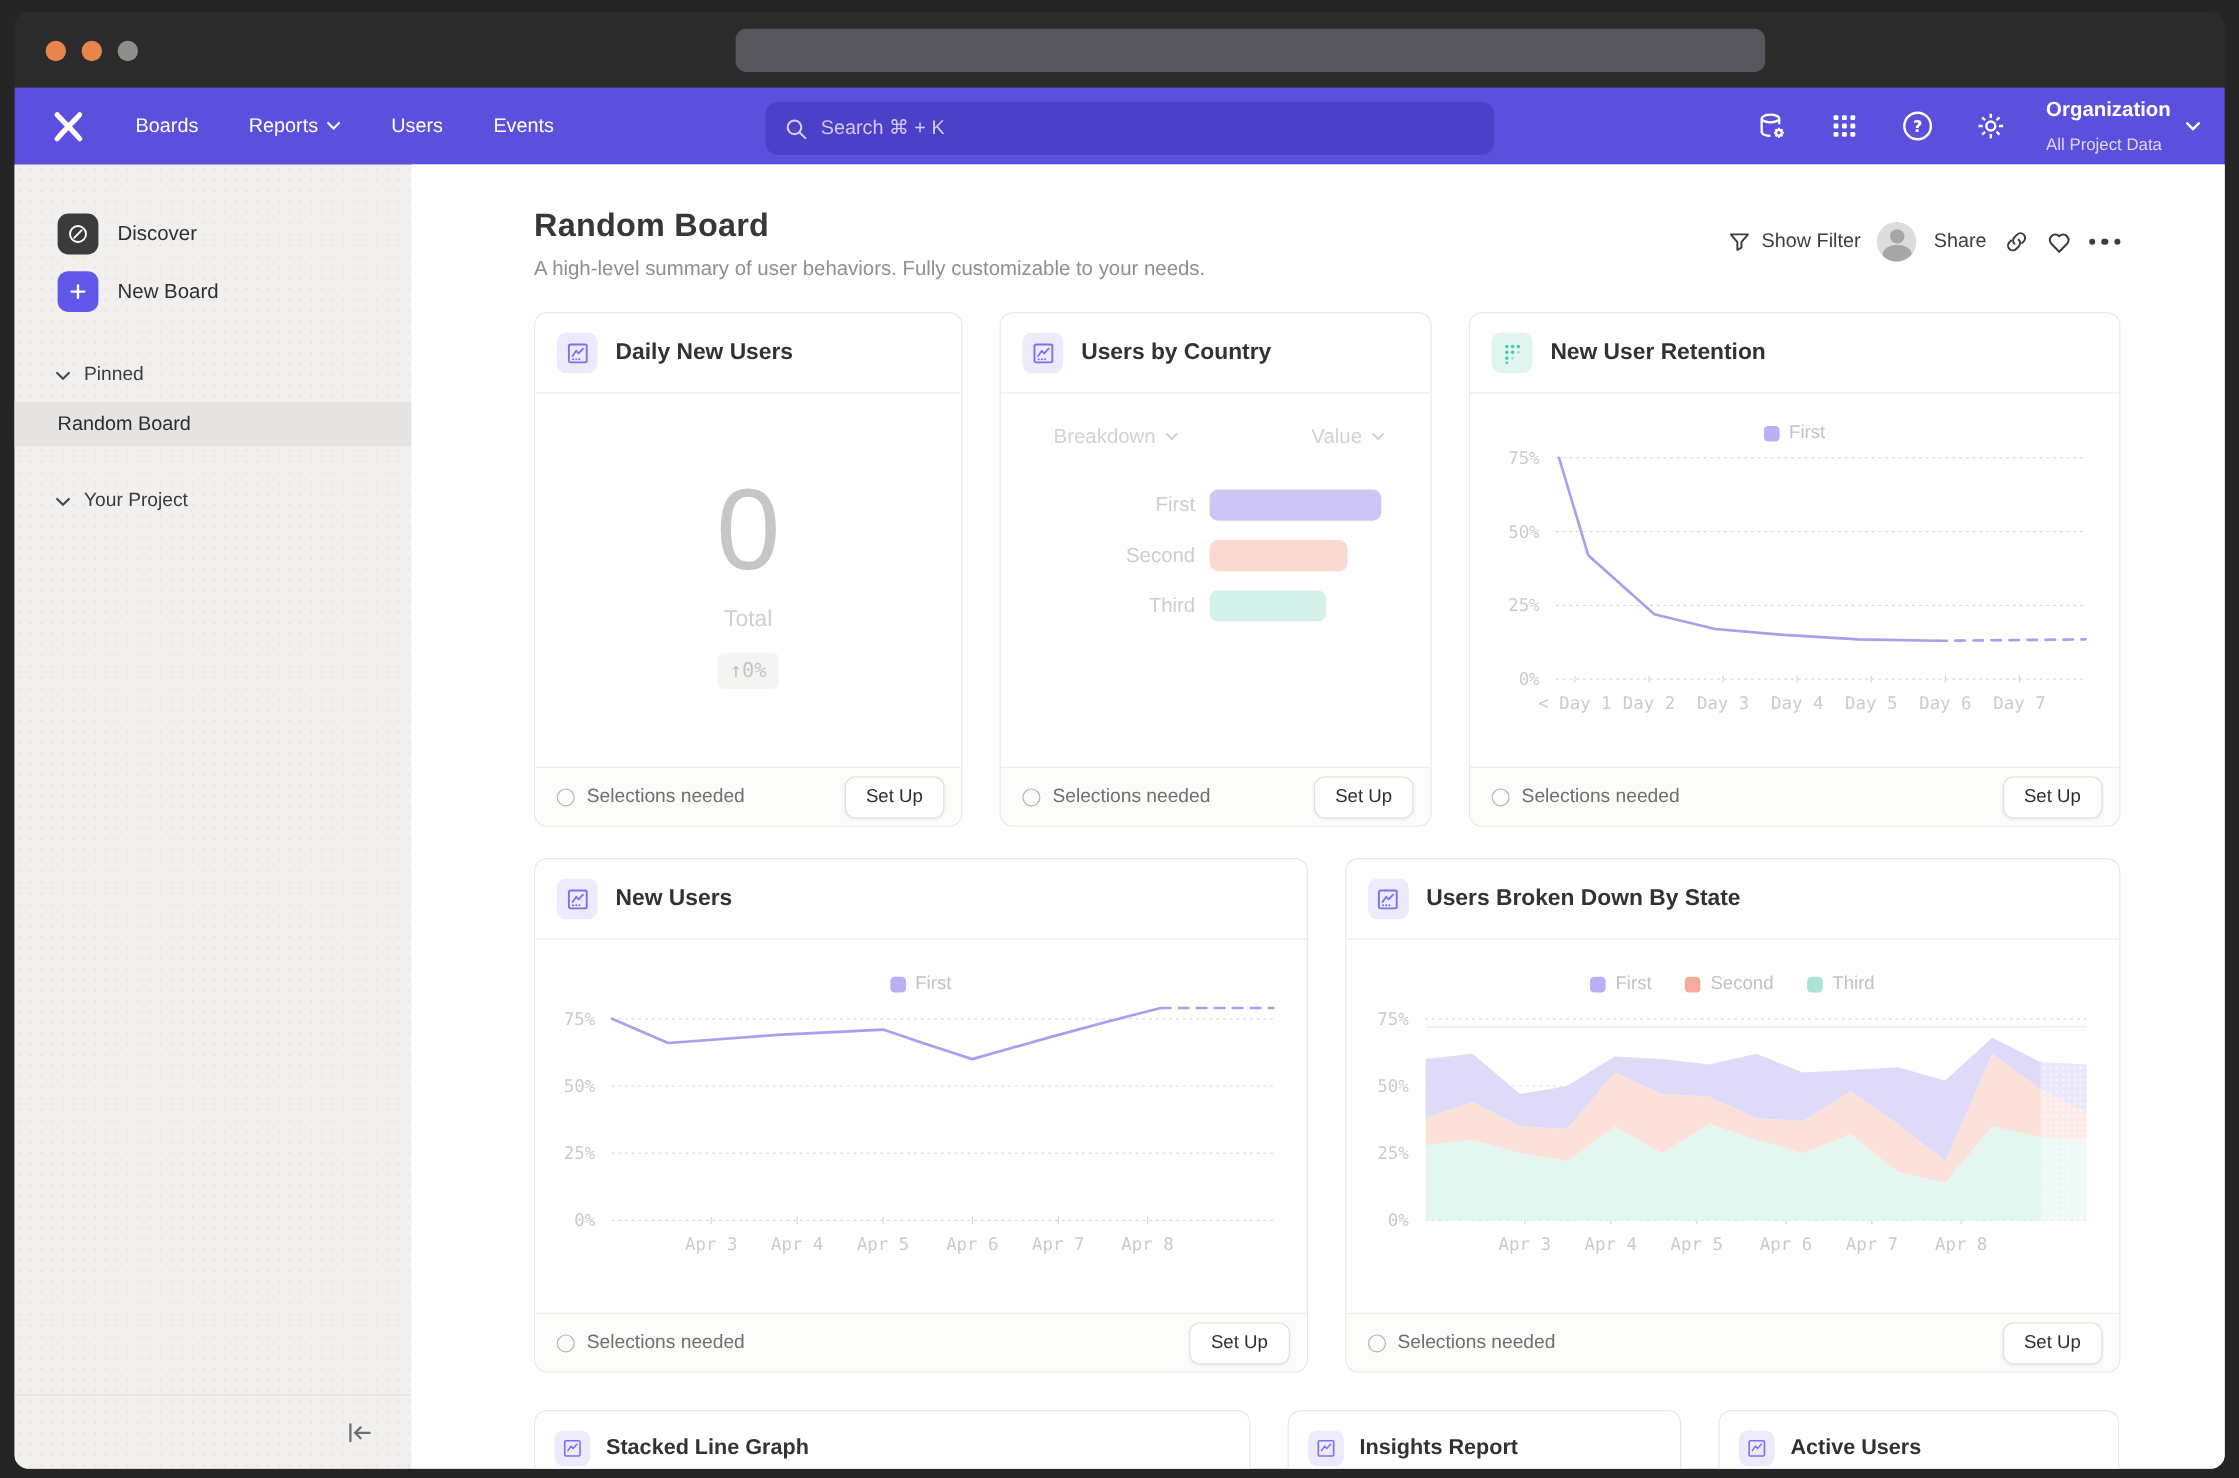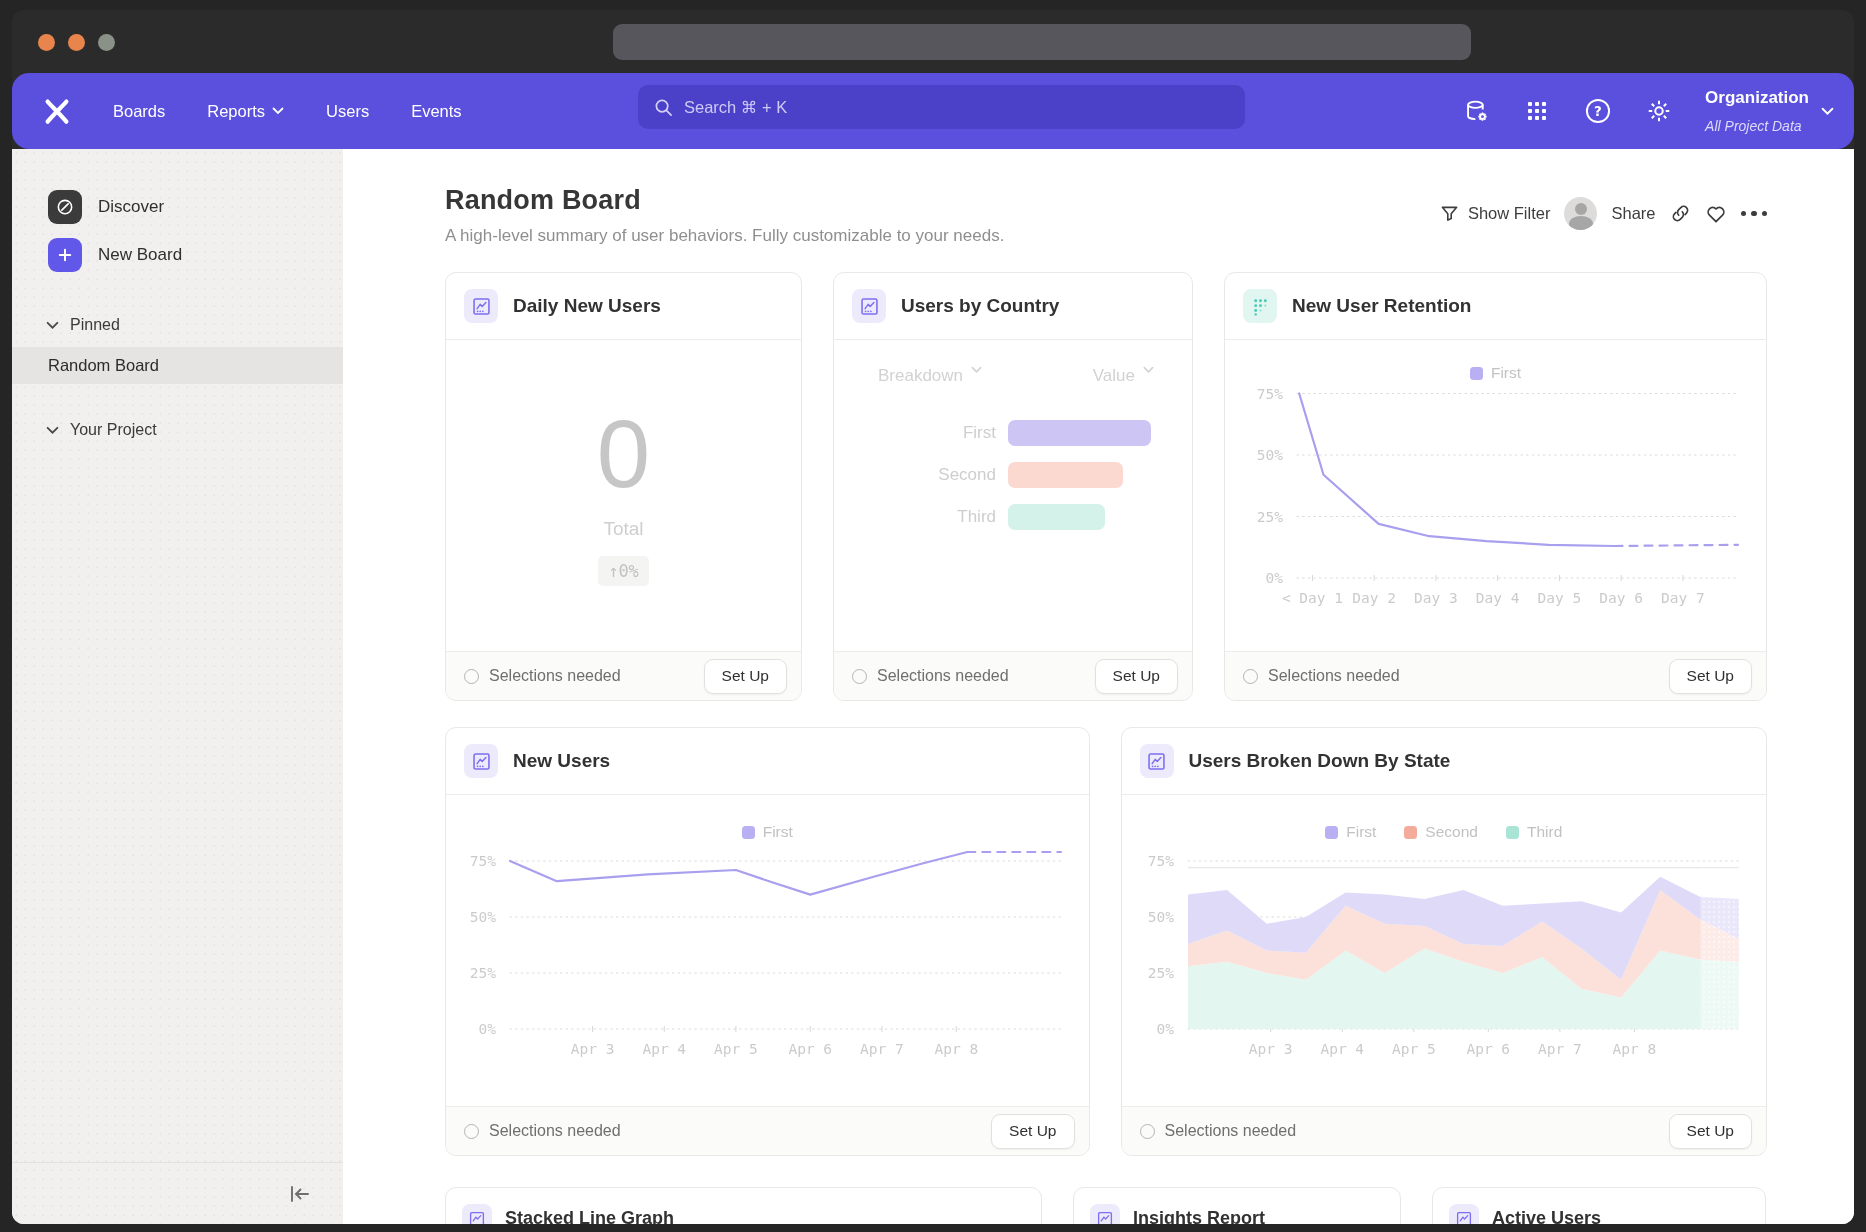--- a/index.html
+++ b/index.html
@@ -9,33 +9,33 @@
   .window { position:absolute; left:12px; top:10px; width:1842px; height:1214px;
     border-radius:12px; overflow:hidden; background:#2b2b2b; display:flex; flex-direction:column; }
 
   
   .titlebar { position:relative; height:63px; background:#2b2b2b; flex:0 0 auto; }
   .traffic { position:absolute; left:26px; top:24px; display:flex; gap:13px; }
   .tl { width:17px; height:17px; border-radius:50%; display:inline-block; }
   .urlbar { position:absolute; left:601px; top:14px; width:858px; height:36px; background:#57565c; border-radius:9px; }
 
   
-  .navbar { position:relative; height:76px; background:#5a50dd; flex:0 0 auto; display:flex; align-items:center; color:#fff;border-radius:17px; }
+  .navbar { position:relative; height:64px; background:#5a50dd; flex:0 0 auto; display:flex; align-items:center; color:#fff; }
   .logo { width:46px; height:46px; margin-left:22px; display:flex; align-items:center; justify-content:center; }
   .nav-menu { display:flex; align-items:center; margin-left:12px; }
   .nav-item { display:flex; align-items:center; gap:7px; padding:0 21px; font-size:16.5px; color:#fff; cursor:default; height:68px; }
   .searchbar { position:absolute; left:626px; top:12px; width:607px; height:44px; background:#4a41c8; border-radius:10px;
     display:flex; align-items:center; padding-left:16px; gap:11px; }
   .searchbar .ph { color:#cfcaf3; font-size:16.5px; }
   .nav-right { margin-left:auto; display:flex; align-items:center; gap:31px; padding-right:20px; }
   .nav-icon { width:30px; height:30px; display:flex; align-items:center; justify-content:center; }
   .org { display:flex; align-items:center; gap:12px; }
   .org-lines { text-align:left; }
   .org-name { font-size:17px; font-weight:bold; }
-  .org-sub { font-size:14px; color:#ded9f8; margin-top:10px;font-style:italic; }
+  .org-sub { font-size:14px; color:#ded9f8; margin-top:10px; }
 
   
   .content { flex:1 1 auto; display:flex; min-height:0; background:#fff; }
   .sidebar { width:331px; flex:0 0 auto; background:#f1f0ee; display:flex; flex-direction:column;
     background-image:radial-gradient(#e6e5e3 1px, transparent 1px); background-size:9px 9px; }
   .sb-body { flex:1 1 auto; padding-top:34px; }
   .sb-row { display:flex; align-items:center; gap:16px; padding:7px 0 7px 36px; font-size:17px; color:#2f2f2f; }
   .sb-badge { width:34px; height:34px; border-radius:9px; display:flex; align-items:center; justify-content:center; flex:0 0 auto; }
   .sb-badge.dark { background:#3b3b3b; }
   .sb-badge.purple { background:#6157e8; }
@@ -85,21 +85,21 @@
 
   
   .num-wrap { position:absolute; inset:0; display:flex; flex-direction:column; align-items:center; justify-content:center; gap:2px; }
   .big-num { font-size:96px; color:#c6c6c6; font-weight:400; line-height:1; }
   .num-label { font-size:19px; color:#cfcfcf; margin-top:14px; }
   .num-delta { margin-top:14px; font-family:"DejaVu Sans Mono",monospace; font-size:17px; color:#c3c3c3;
     background:#f4f4f2; border-radius:5px; padding:5px 10px; }
 
   
   .cols { display:flex; justify-content:space-between; padding:26px 38px 0 44px; font-size:17px; color:#d2d2d2; }
-  .col-l { display:flex; gap:8px; }
+  .col-l { display:flex; align-items:center; gap:8px; }
   .barlist { margin-top:34px; display:flex; flex-direction:column; gap:16px; }
   .bar-row { display:flex; align-items:center; height:26px; }
   .bar-label { width:162px; text-align:right; font-size:17px; color:#cecece; flex:0 0 auto; }
   .bar { height:26px; border-radius:7px; margin-left:12px; }
   .bar.dotted { background-image:radial-gradient(#9adcc9 1.1px, transparent 1.1px); background-size:6px 6px; }
 
   
   .legend { position:absolute; left:0; right:0; display:flex; justify-content:center; gap:28px; pointer-events:none; }
   .lg-item { display:flex; align-items:center; gap:8px; font-size:15.5px; color:#c2c2c2; }
   .lg-sw { width:13px; height:13px; border-radius:3.5px; display:inline-block; }

